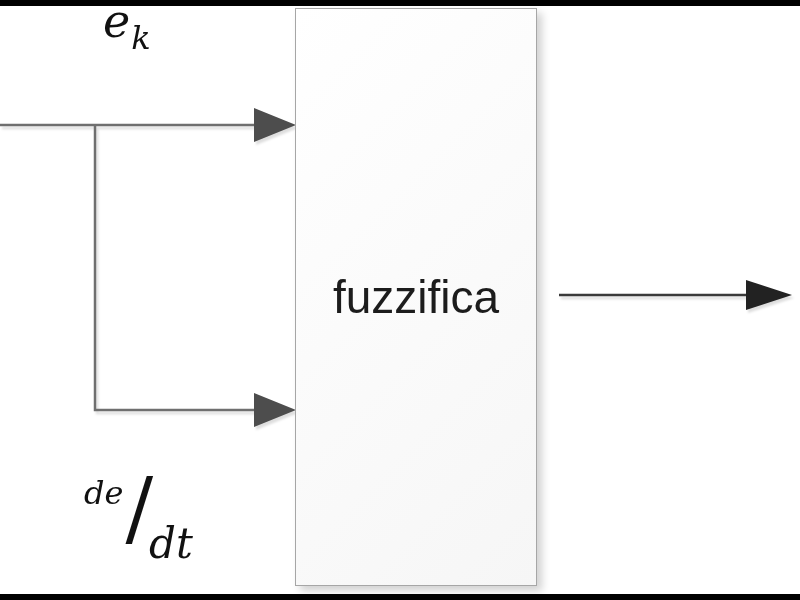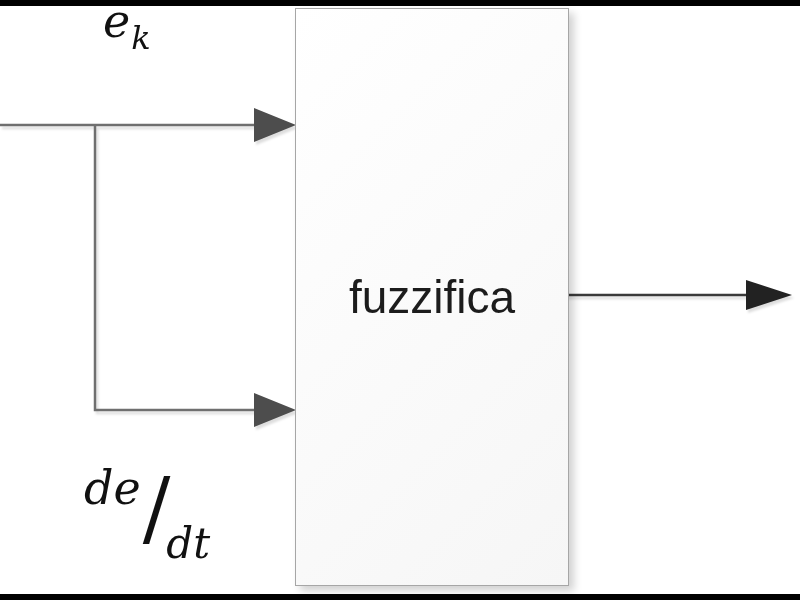--- a/index.html
+++ b/index.html
@@ -43,21 +43,21 @@
     fill: none;
   }
   .arrow-gray { fill: #4d4d4d; }
   .arrow-dark { fill: #222222; }
   .shadowed { filter: drop-shadow(2px 3px 1px rgba(0,0,0,0.13)); }
 
   .block {
     position: absolute;
     left: 295px;
     top: 8px;
-    width: 274px;
+    width: 242px;
     height: 578px;
     background: linear-gradient(135deg, #ffffff 0%, #f6f6f6 100%);
     border: 1.5px solid #a6a6a6;
     box-shadow: 5px 5px 8px rgba(0,0,0,0.18);
     box-sizing: border-box;
     display: flex;
     flex-direction: column;
     align-items: center;
     justify-content: center;
     color: #1c1c1c;
@@ -82,21 +82,21 @@
     font-size: 32px;
     vertical-align: -12px;
     margin-left: 1px;
   }
   .label-dedt {
     left: 84px;
     top: 460px;
     font-size: 44px;
   }
   .label-dedt .num {
-    font-size: 46px;
+    font-size: 32px;
     vertical-align: 26px;
   }
   .label-dedt .slash {
     font-size: 82px;
     font-style: normal;
     font-family: "DejaVu Serif", serif;
     vertical-align: -6px;
     margin: 0 -4px 0 2px;
   }
   .label-dedt .den {

